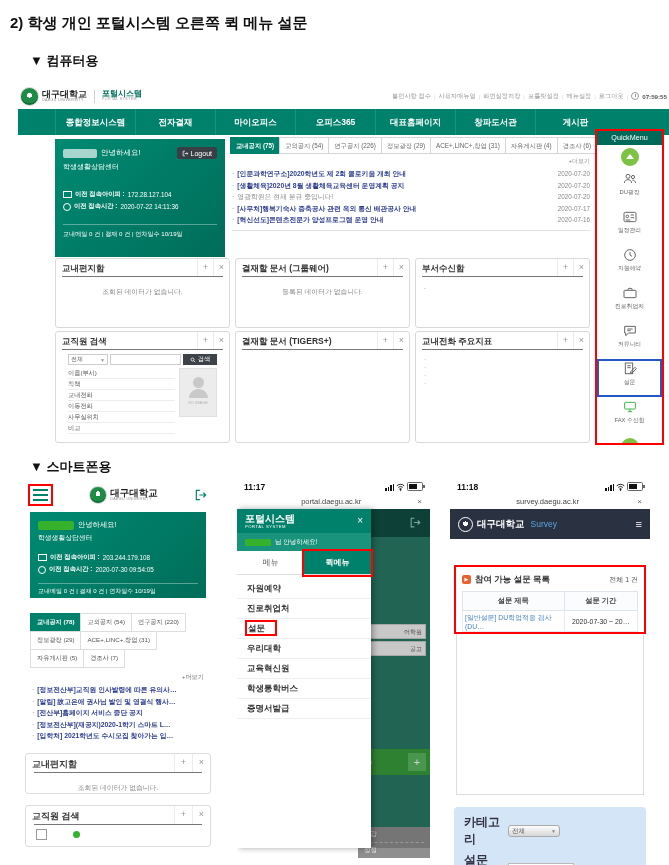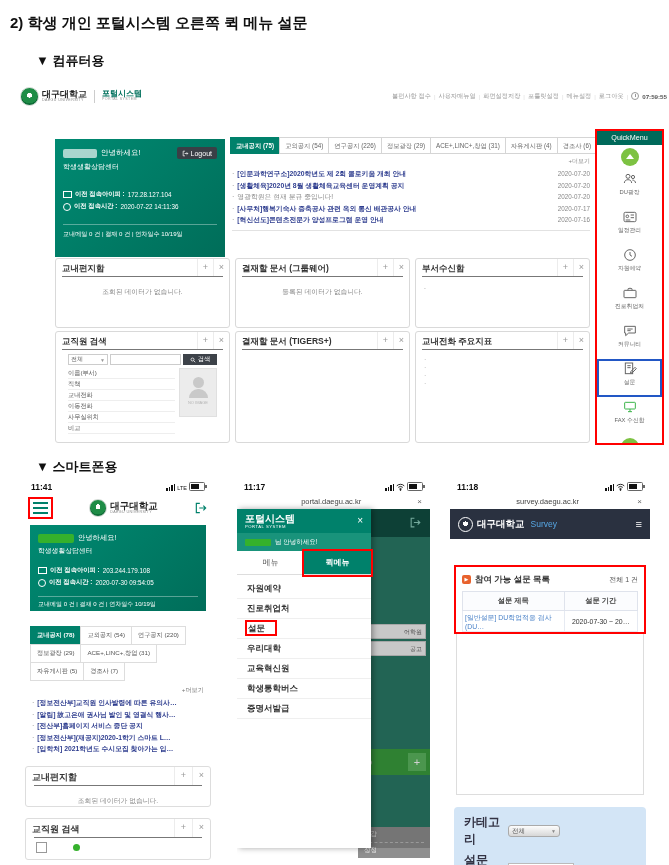--- a/index.html
+++ b/index.html
@@ -1,20 +1,20 @@
 <!DOCTYPE html>
 <html><head>
 <meta charset="utf-8">
 <style>
   html,body{margin:0;padding:0;}
   body{width:669px;height:865px;position:relative;background:#fff;
        font-family:"Liberation Sans","DejaVu Sans",sans-serif;overflow:hidden;}
   
   .doc-title{position:absolute;top:14px;left:10px;font-size:15px;font-weight:bold;color:#111;}
-  .sec{position:absolute;font-size:13px;font-weight:bold;color:#111;margin-left:6px;}
+  .sec{position:absolute;font-size:13px;font-weight:bold;color:#111;}
   .sec-pc{top:52px;left:30px;}
   .sec-mobile{top:458px;left:30px;}
   
   .desktop{position:absolute;top:83px;left:18px;width:651px;height:366px;background:#fff;}
   .d-head{height:26px;display:flex;align-items:center;}
   .logo{display:flex;align-items:center;gap:3px;padding-left:2px;}
   .emblem{width:17px;height:17px;border-radius:50%;flex:0 0 auto;
           background:radial-gradient(circle at 50% 42%,#fff 0 19%,#1E8C46 20% 62%,#0F6E38 63%);border:1px solid #cfd8d2;}
   .logo-col{display:flex;flex-direction:column;line-height:1;}
   .logo-kr{font-size:9px;font-weight:bold;color:#222;}
@@ -221,20 +221,29 @@
         <span class="sep">|</span>
       <span>포틀릿설정</span>
         <span class="sep">|</span>
       <span>메뉴설정</span>
         <span class="sep">|</span>
       <span>로그아웃</span>
         <span class="sep">|</span>
       <span class="clk-ic"></span>
       <span class="clk-t">07:59:55</span>
     </div>
+  </div>
+  <div class="d-gnb">
+    <span class="gnb-i">종합정보시스템</span>
+    <span class="gnb-i">전자결재</span>
+    <span class="gnb-i">마이오피스</span>
+    <span class="gnb-i">오피스365</span>
+    <span class="gnb-i">대표홈페이지</span>
+    <span class="gnb-i">창파도서관</span>
+    <span class="gnb-i">게시판</span>
   </div>
 
   <div class="d-user">
     <div class="u-top">
       <span class="blur u-blur"></span>
       <span class="u-greet">안녕하세요!</span>
       <button class="logout-btn">
         <svg width="7" height="7" viewBox="0 0 24 24" fill="none" stroke="#fff" stroke-width="2.5">
             <path d="M10 4H4v16h6M9 12h11M16 8l4 4-4 4"></path>
           </svg>
@@ -459,33 +468,20 @@
         </svg>
       <span class="qm-lb">FAX 수신함</span>
     </div>
     <div class="qm-circ qm-dn"></div>
   </div>
 </div>
 
 <div class="sec sec-mobile">▼ 스마트폰용</div>
 
 <div class="phone p1">
-  <div class="status">
-    <span>11:41</span>
-    <span class="st-r">
-      <span class="sigs">
-          <span class="sig" style="height:3px"></span>
-          <span class="sig" style="height:4.5px"></span>
-          <span class="sig" style="height:6px"></span>
-          <span class="sig" style="height:7.5px"></span>
-        </span>
-      <span class="lte">LTE</span>
-      <span class="bat"></span>
-    </span>
-  </div>
   <div class="p1-head">
     <span class="rb burger-box">
         <span class="burger"></span>
       </span>
     <span class="p1-logo">
       <span class="emblem" style="width:16px;height:16px"></span>
       <span class="logo-col">
         <span class="logo-kr" style="font-size:9.5px">대구대학교</span>
         <span class="logo-en">DAEGU UNIVERSITY</span>
       </span>

